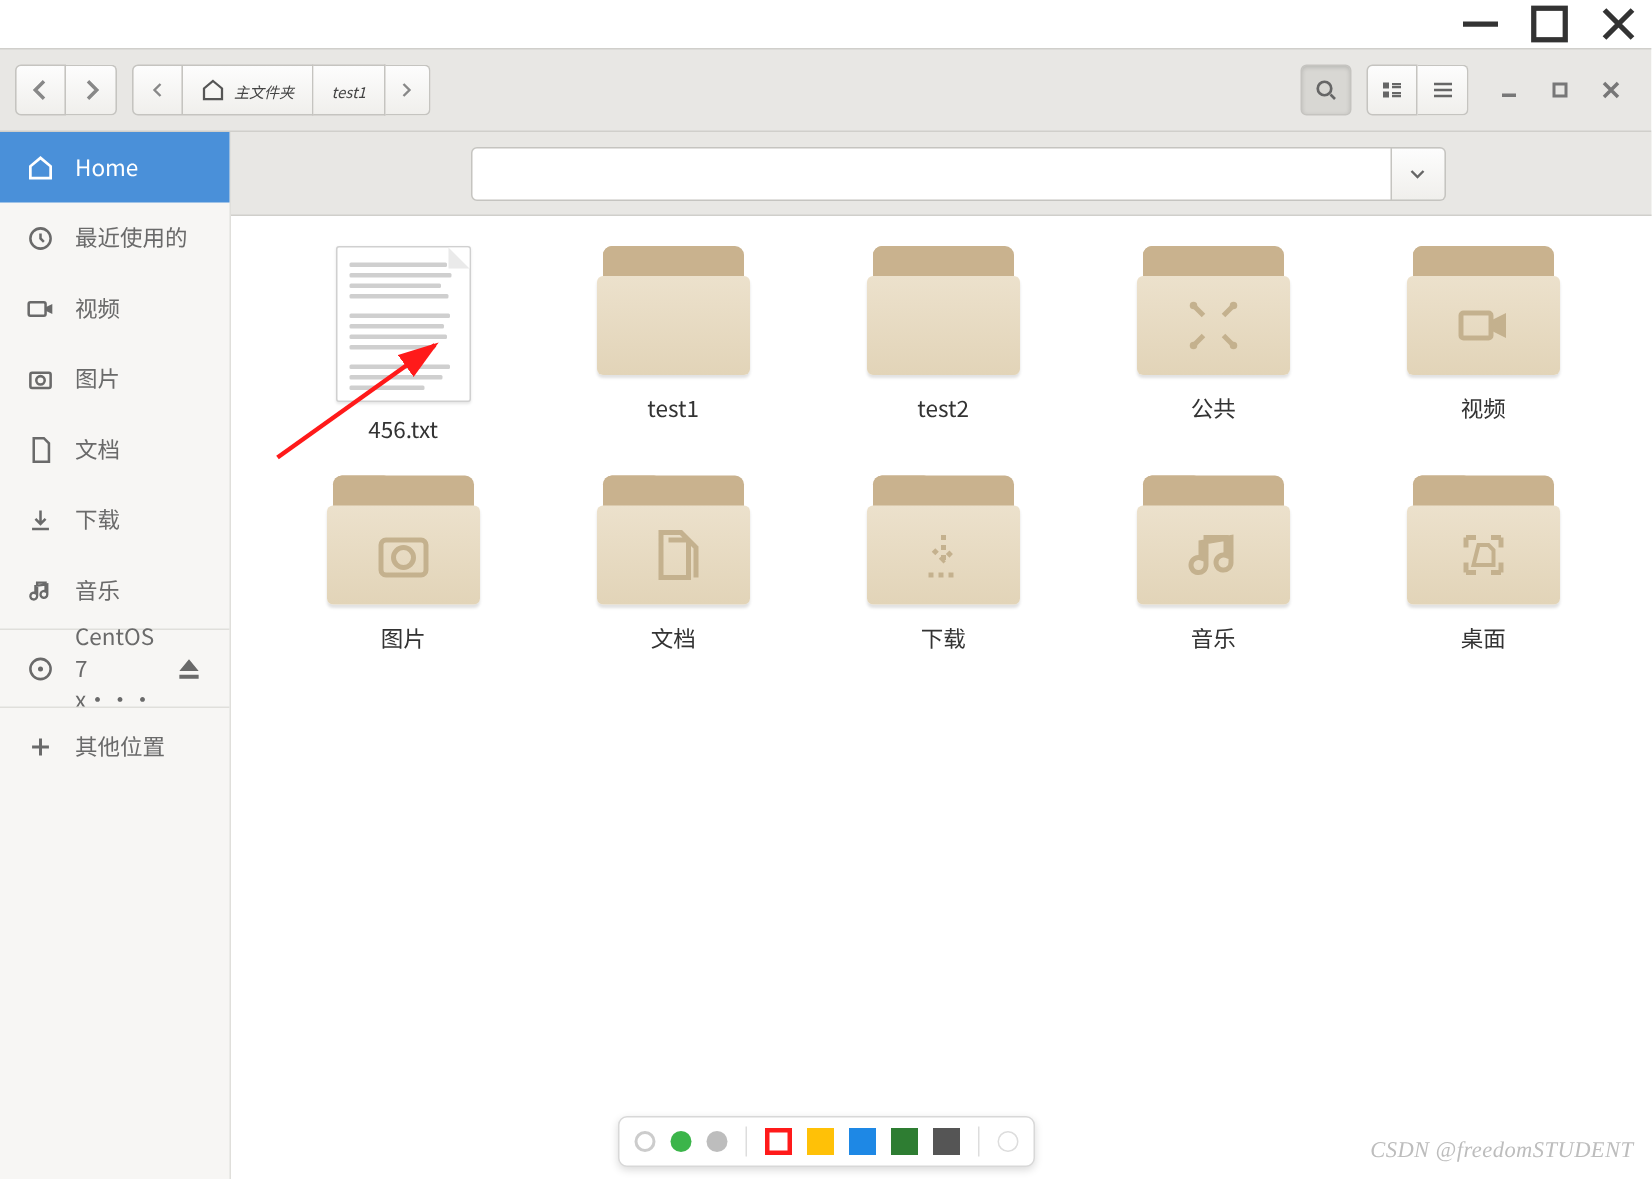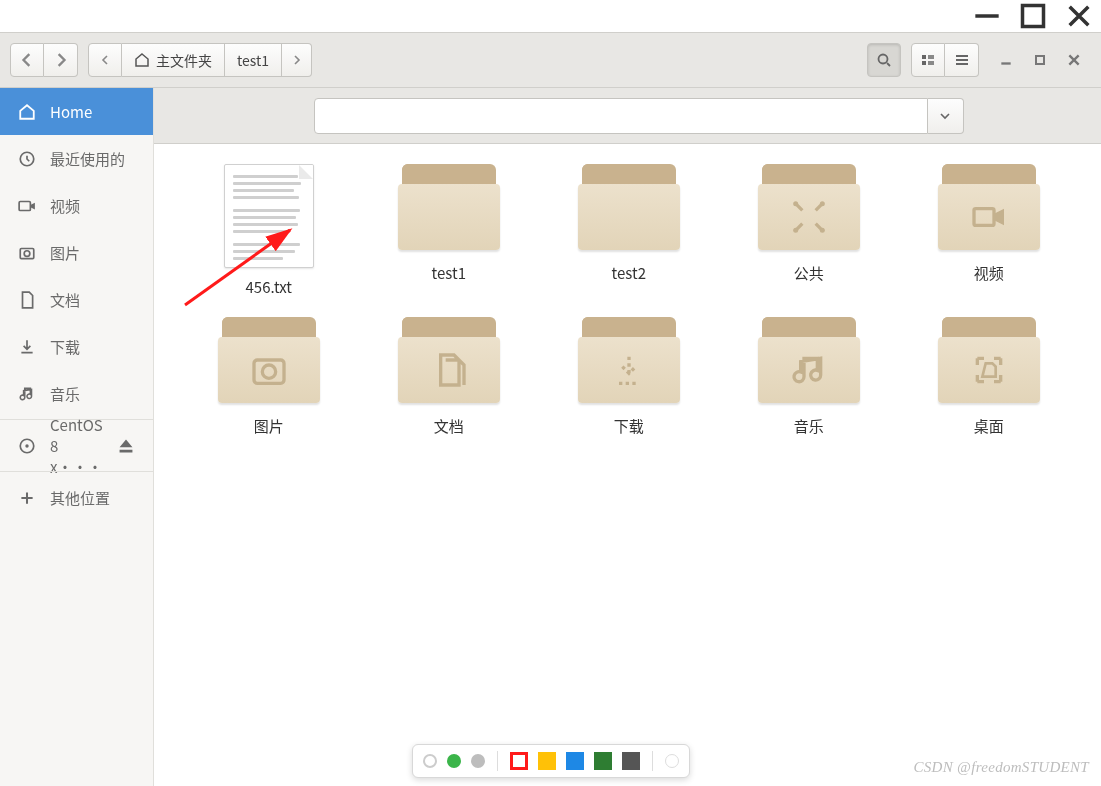--- a/index.html
+++ b/index.html
@@ -12,21 +12,21 @@
 
 .toolbar { height: 56px; background: #e8e7e4; border-top: 1px solid #d0cfcb; border-bottom: 1px solid #d0cfcb; display: flex; align-items: center; padding: 0 10px; gap: 10px; }
 .btn-group { display: flex; }
 .tb-btn { width: 34px; height: 34px; background: linear-gradient(#fdfdfd,#f0efec); border: 1px solid #c5c4c0; display: flex; align-items: center; justify-content: center; color: #555; }
 .tb-btn + .tb-btn { border-left: none; }
 .tb-btn.first { border-radius: 4px 0 0 4px; }
 .tb-btn.last { border-radius: 0 4px 4px 0; }
 .tb-btn.solo { border-radius: 4px; }
 .tb-btn.active { background: #d8d7d3; box-shadow: inset 0 1px 3px rgba(0,0,0,.15); }
 .pathbar { display: flex; height: 34px; }
-.path-seg { background: linear-gradient(#fdfdfd,#f0efec); border: 1px solid #c5c4c0; display: flex; align-items: center; padding: 0 12px; gap: 6px; color: #444; font-size: 14px; }
+.path-seg { background: linear-gradient(#fdfdfd,#f0efec); border: 1px solid #c5c4c0; display: flex; align-items: center; padding: 0 12px; gap: 6px; color: #444; font-size: 10px; font-style: italic; }
 .path-seg + .path-seg { border-left: none; }
 .path-seg.ps-first { border-radius: 4px 0 0 4px; width: 34px; justify-content: center; padding: 0; }
 .path-seg.ps-last { border-radius: 0 4px 4px 0; width: 30px; justify-content: center; padding: 0; }
 .path-seg.ps-home svg { width: 16px; height: 16px; }
 .spacer { flex: 1; }
 
 
 .body { display: flex; height: calc(100% - 88px); }
 
 
@@ -222,21 +222,21 @@
           <path d="M6 3v8a2 2 0 11-1-1.7V5l7-1v6a2 2 0 11-1-1.7V3z" fill="none" stroke="currentColor" stroke-width="1.4"></path>
         </svg>
       <span>音乐</span>
     </div>
     <div class="side-sep"></div>
     <div class="side-item">
       <svg viewBox="0 0 16 16">
           <circle cx="8" cy="8" r="6" fill="none" stroke="currentColor" stroke-width="1.5"></circle>
           <circle cx="8" cy="8" r="1.5" fill="currentColor"></circle>
         </svg>
-      <span>CentOS 8 x···</span>
+      <span>CentOS 7 x···</span>
       <svg class="eject" viewBox="0 0 14 14" width="14" height="14">
           <path d="M7 2l5 6H2zM2 10h10v2H2z" fill="currentColor"></path>
         </svg>
     </div>
     <div class="side-sep"></div>
     <div class="side-item">
       <svg viewBox="0 0 16 16">
           <path d="M8 3v10M3 8h10" stroke="currentColor" stroke-width="1.8"></path>
         </svg>
       <span>其他位置</span>

